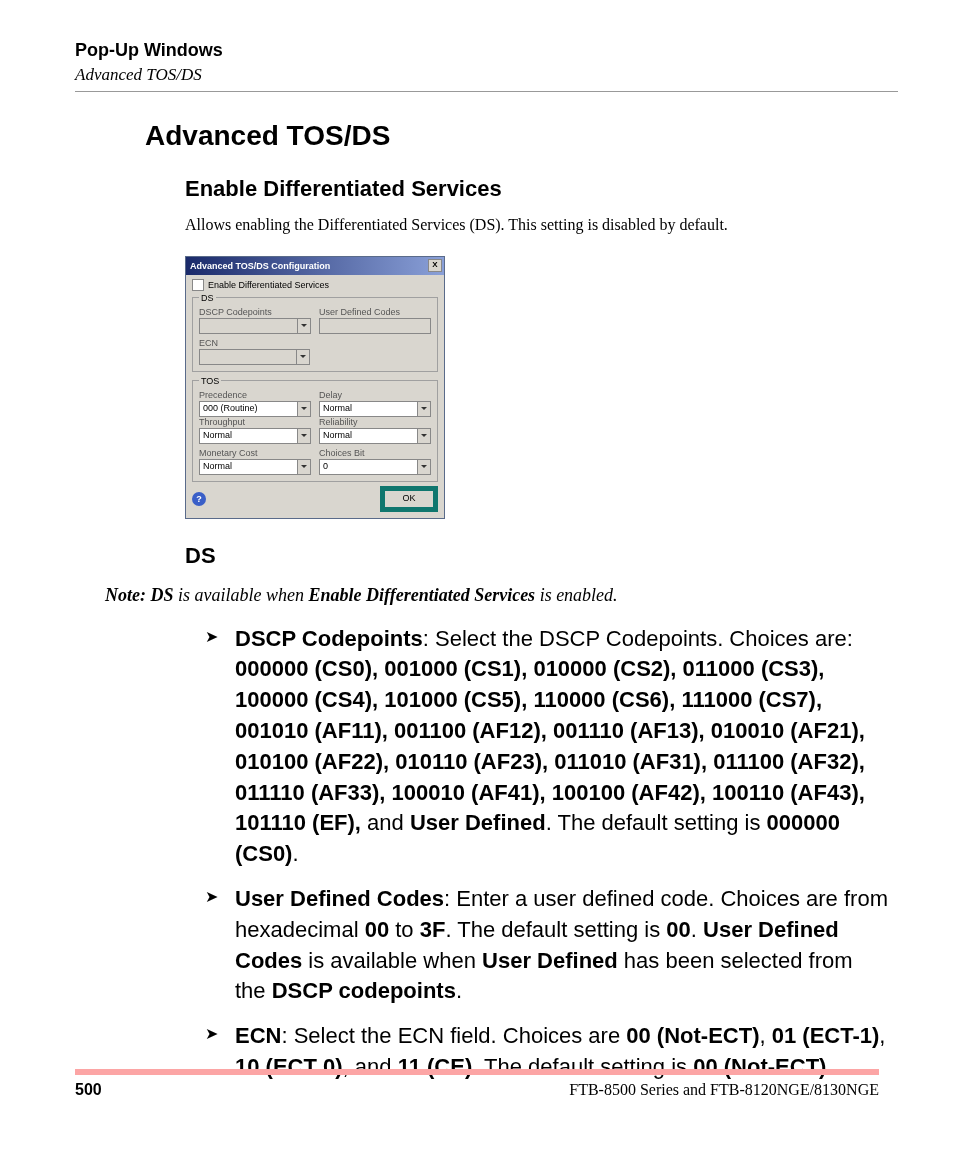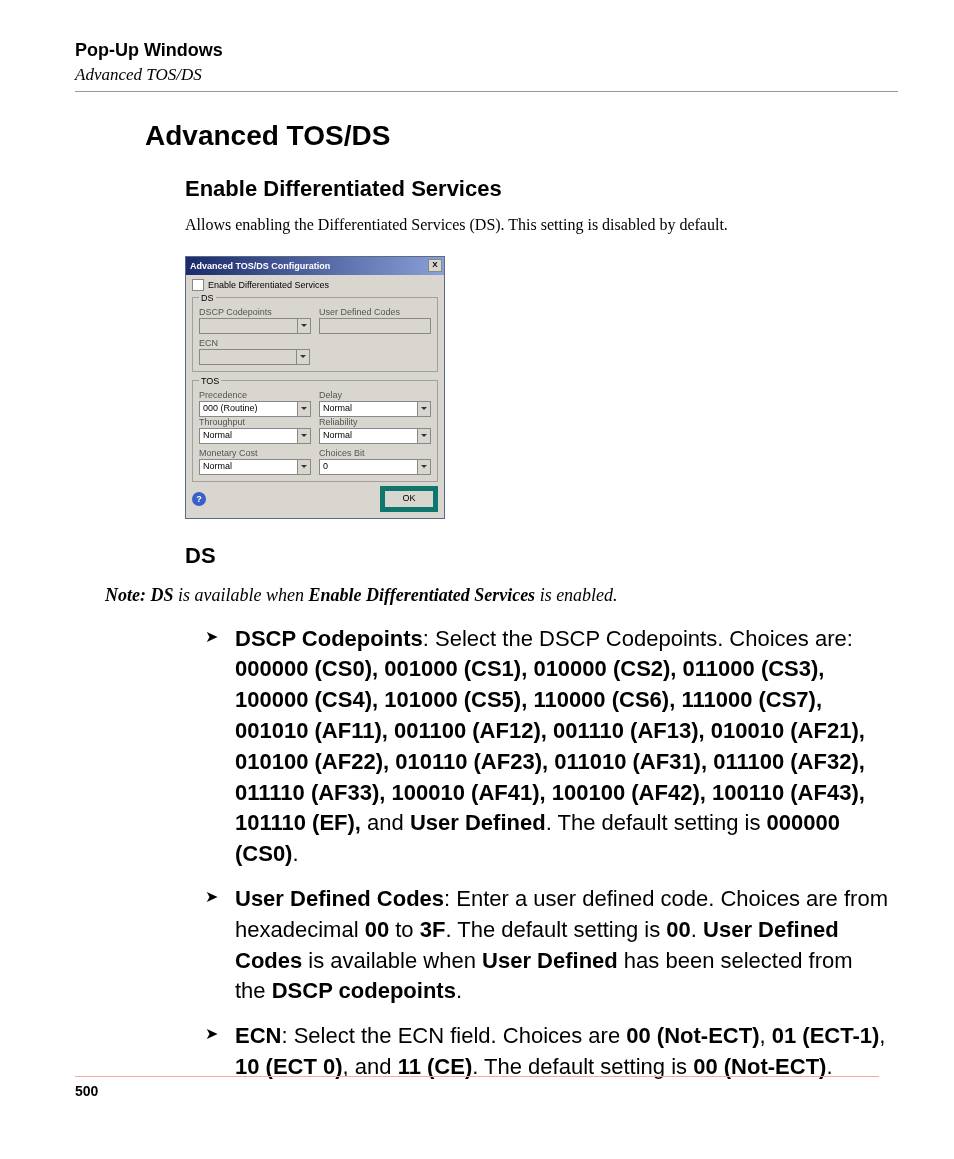--- a/index.html
+++ b/index.html
@@ -219,25 +219,25 @@
     text-align: center;
     line-height: 14px;
     cursor: pointer;
   }
 
   .page-footer {
     position: absolute;
     bottom: 60px;
     left: 75px;
     right: 75px;
-    border-top: 1px solid #fca5a5;
+    border-top: 6px solid #fca5a5;
     padding-top: 6px;
     display: flex;
     justify-content: space-between;
-    font-size: 14px;
+    font-size: 16px;
   }
   .page-num {
     font-family: Verdana, Arial, sans-serif;
     font-weight: bold;
   }
   .product-line {
     font-family: "Times New Roman", serif;
   }
 </style>
 </head>
@@ -371,14 +371,15 @@
     <li>
       <span class="bold">User Defined Codes</span><span>: Enter a user defined code. Choices are from hexadecimal </span><span class="bold">00</span><span> to </span><span class="bold">3F</span><span>. The default setting is </span><span class="bold">00</span><span>. </span><span class="bold">User Defined Codes</span><span> is available when </span><span class="bold">User Defined</span><span> has been selected from the </span><span class="bold">DSCP codepoints</span><span>.</span>
     </li>
     <li>
       <span class="bold">ECN</span><span>: Select the ECN field. Choices are </span><span class="bold">00 (Not-ECT)</span><span>, </span><span class="bold">01 (ECT-1)</span><span>, </span><span class="bold">10 (ECT 0)</span><span>, and </span><span class="bold">11 (CE)</span><span>. The default setting is </span><span class="bold">00 (Not-ECT)</span><span>.</span>
     </li>
   </ul>
 
   <div class="page-footer">
     <span class="page-num">500</span>
+    <span class="product-line">FTB-8500 Series and FTB-8120NGE/8130NGE</span>
   </div>
 </div>
 
 </body></html>

